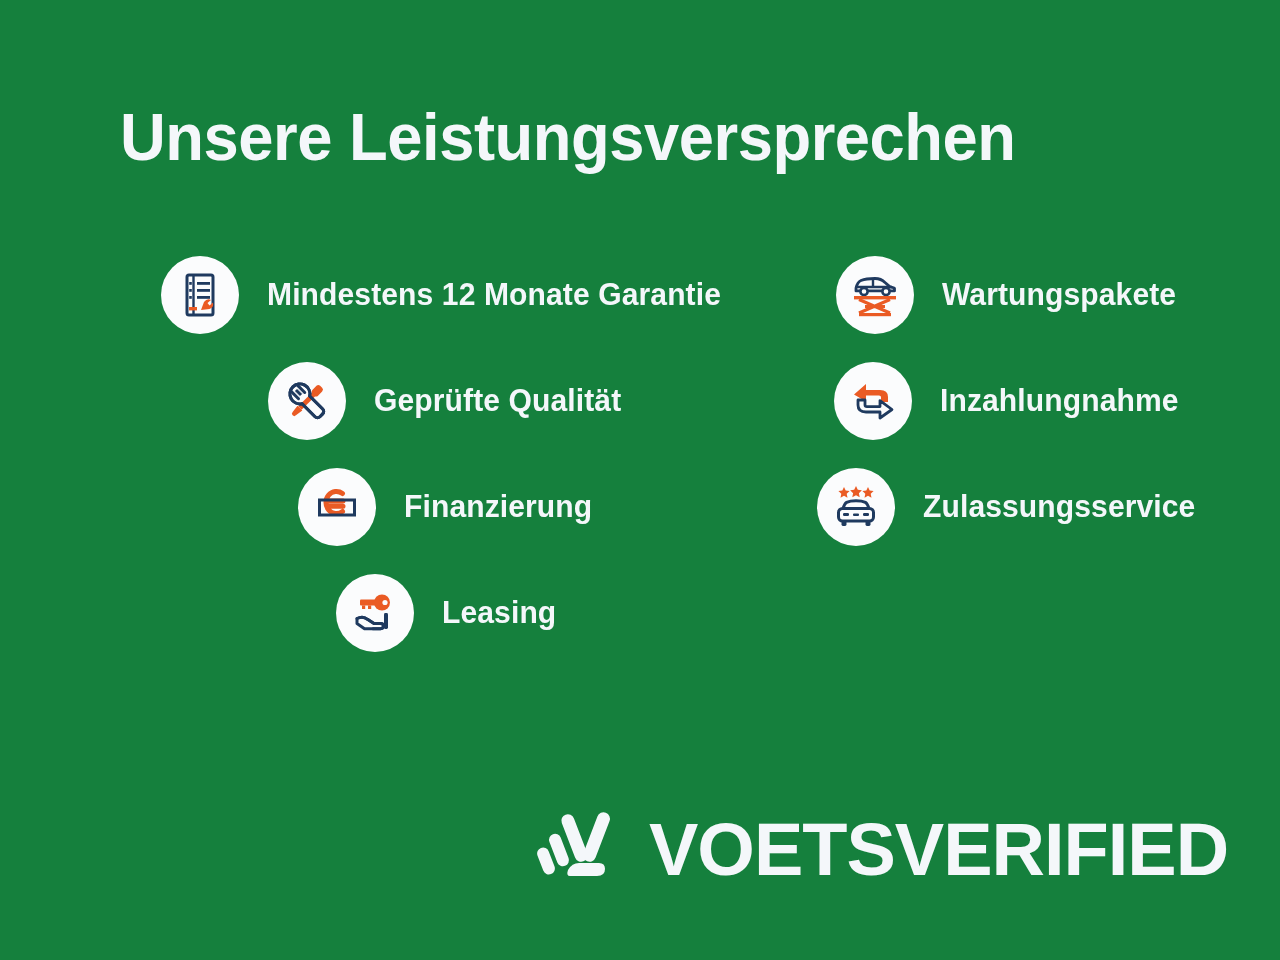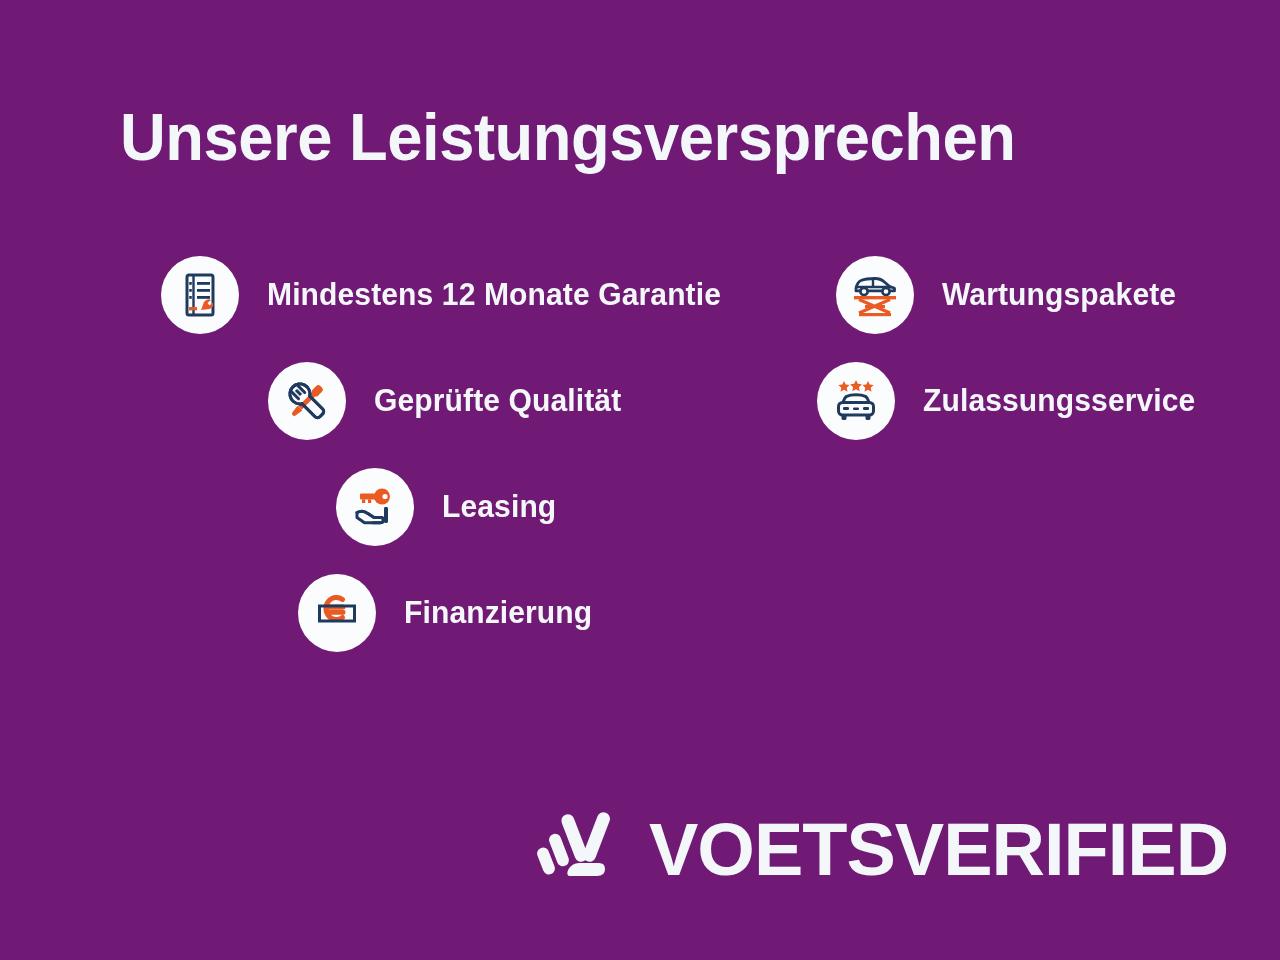--- a/index.html
+++ b/index.html
@@ -10,21 +10,21 @@
     width: 1280px;
     height: 960px;
     background: #1b3557;
     font-family: "Liberation Sans", sans-serif;
     overflow: hidden;
     position: relative;
   }
   .board {
     position: absolute;
     inset: 0;
-    background: #701a75;
+    background: #15803d;
   }
 
   
   .title {
     position: absolute;
     left: 120px;
     top: 104px;
     width: 1060px;
     color: #f4f7fa;
     font-size: 66px;
@@ -148,46 +148,46 @@
           </svg>
         </span>
       </div>
       <div class="feature-label">Geprüfte Qualität</div>
     </div>
 
     <div class="feature">
       <div class="badge">
         <span>
           <svg width="52" height="52" viewBox="0 0 52 52">
+            <path d="M31.5 12.5 a10.5 11 0 1 0 0 18 M17 20 h15 M17 25.2 h15" fill="none" stroke="#ea5b24" stroke-width="5" stroke-linecap="round"></path>
+            <rect x="8.5" y="19" width="35" height="15" fill="none" stroke="#1f3a5f" stroke-width="3"></rect>
+          </svg>
+        </span>
+      </div>
+      <div class="feature-label">Finanzierung</div>
+    </div>
+
+    <div class="feature">
+      <div class="badge">
+        <span>
+          <svg width="52" height="52" viewBox="0 0 52 52">
             <g fill="#ea5b24">
               <circle cx="33" cy="15.5" r="8"></circle>
               <circle cx="36" cy="15.5" r="2.6" fill="#fbfcfd"></circle>
               <rect x="11" y="12.6" width="20" height="5.8" rx="1"></rect>
               <rect x="13" y="18.4" width="3.2" height="3.6"></rect>
               <rect x="19" y="18.4" width="3.2" height="3.6"></rect>
             </g>
             <path d="M8 31.5 q6 -3 10.5 0.8 l6.5 4.2 h6.5 q3 0 3 2.6 t-3 2.6 H24" fill="none" stroke="#1f3a5f" stroke-width="3" stroke-linecap="round" stroke-linejoin="round"></path>
             <path d="M8 31.5 q6 -3 10.5 0.8 l6.5 4.2 h6.5 q3 0 3 2.6 t-3 2.6 H15.5 L8 36.4 Z" fill="none" stroke="#1f3a5f" stroke-width="3" stroke-linejoin="round"></path>
             <rect x="35" y="26" width="4" height="16" rx="1.4" fill="#1f3a5f"></rect>
           </svg>
         </span>
       </div>
       <div class="feature-label">Leasing</div>
-    </div>
-
-    <div class="feature">
-      <div class="badge">
-        <span>
-          <svg width="52" height="52" viewBox="0 0 52 52">
-            <path d="M31.5 12.5 a10.5 11 0 1 0 0 18 M17 20 h15 M17 25.2 h15" fill="none" stroke="#ea5b24" stroke-width="5" stroke-linecap="round"></path>
-            <rect x="8.5" y="19" width="35" height="15" fill="none" stroke="#1f3a5f" stroke-width="3"></rect>
-          </svg>
-        </span>
-      </div>
-      <div class="feature-label">Finanzierung</div>
     </div>
 
 
   </div>
 
   <div class="col col-right">
 
     <div class="feature">
       <div class="badge">
         <span>
@@ -201,20 +201,31 @@
             <path d="M11 31.5 L42 45 M42 31.5 L11 45" stroke="#ea5b24" stroke-width="3"></path>
             <rect x="17" y="37" width="20" height="3" fill="#ea5b24"></rect>
             <rect x="11" y="45" width="32" height="3.2" fill="#ea5b24"></rect>
           </svg>
         </span>
       </div>
       <div class="feature-label">Wartungspakete</div>
     </div>
 
 
+    <div class="feature">
+      <div class="badge">
+        <span>
+          <svg width="54" height="54" viewBox="0 0 54 54">
+            <path d="M20 10 L20 16 h14 q8 0 8 7 v5 h-7 v-5 q0 -1.6 -2 -1.6 H20 v6 L8 20.5 Z" fill="#ea5b24"></path>
+            <path d="M34 44 L34 38 H20 q-8 0 -8 -7 v-5 h7 v5 q0 1.6 2 1.6 h13 v-6 l12 8.9 Z" fill="none" stroke="#1f3a5f" stroke-width="2.8" stroke-linejoin="round"></path>
+          </svg>
+        </span>
+      </div>
+      <div class="feature-label">Inzahlungnahme</div>
+    </div>
 
     <div class="feature">
       <div class="badge">
         <span>
           <svg width="54" height="54" viewBox="0 0 54 54">
             <g fill="#ea5b24">
               <path d="M15 7 l1.7 3.6 l3.9 0.5 l-2.9 2.7 l0.8 3.9 l-3.5 -1.9 l-3.5 1.9 l0.8 -3.9 l-2.9 -2.7 l3.9 -0.5 Z"></path>
               <path d="M27 6 l1.8 3.8 l4.1 0.5 l-3 2.9 l0.8 4.1 l-3.7 -2 l-3.7 2 l0.8 -4.1 l-3 -2.9 l4.1 -0.5 Z"></path>
               <path d="M39 7 l1.7 3.6 l3.9 0.5 l-2.9 2.7 l0.8 3.9 l-3.5 -1.9 l-3.5 1.9 l0.8 -3.9 l-2.9 -2.7 l3.9 -0.5 Z"></path>
             </g>

